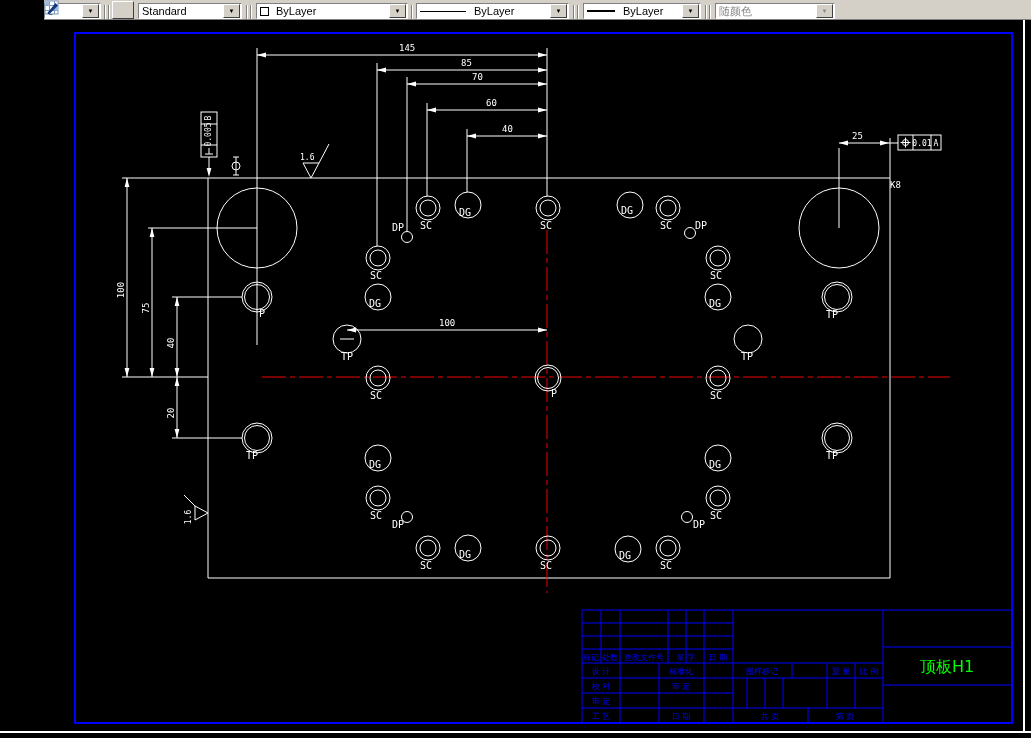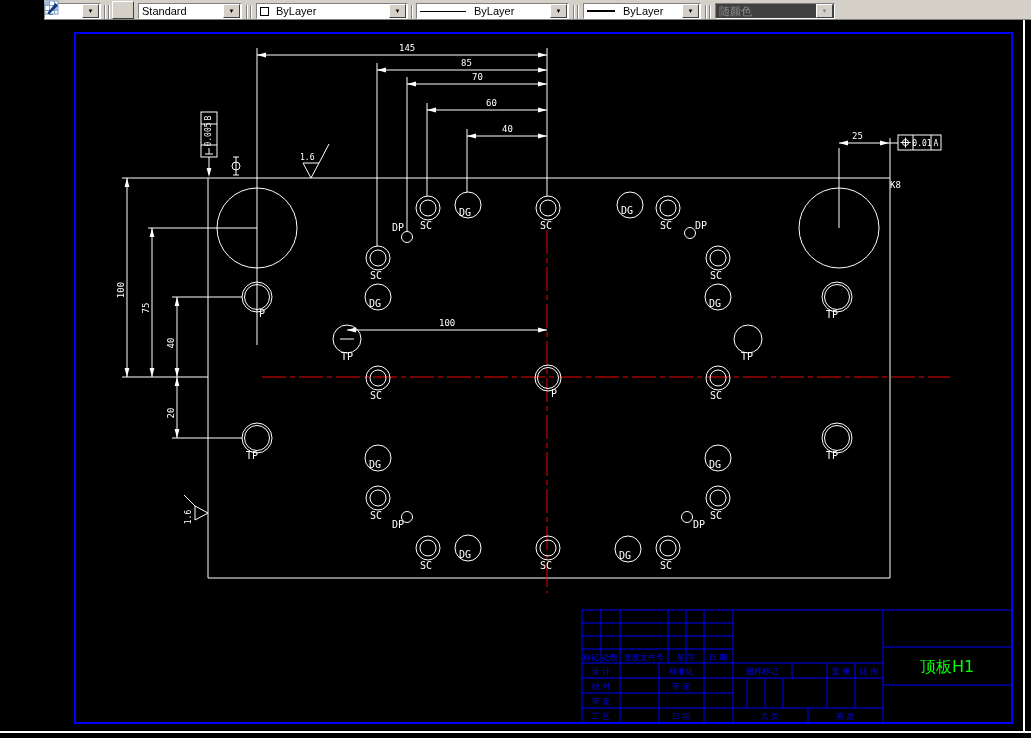--- a/index.html
+++ b/index.html
@@ -5,21 +5,21 @@
   html,body{margin:0;padding:0;background:#000;width:1031px;height:738px;overflow:hidden;}
   .app{position:relative;width:1031px;height:738px;background:#000;font-family:"Liberation Sans",sans-serif;}
   .toolbar{position:absolute;left:0;top:0;width:1031px;height:19px;background:#d4d0c8;
            border-bottom:1px solid #808080;display:flex;align-items:flex-end;z-index:5;margin-left:44px;}
   .combo{height:16px;background:#fff;border:1px solid;border-color:#808080 #fff #fff #808080;
          display:flex;align-items:center;font-size:11px;color:#000;box-sizing:border-box;}
   .combo .ctext{flex:1;padding-left:3px;white-space:nowrap;overflow:hidden;}
   .cbtn{width:15px;height:12px;margin-right:1px;background:#d4d0c8;border:1px solid;
         border-color:#fff #404040 #404040 #fff;display:flex;align-items:center;justify-content:center;
         font-size:6px;color:#000;}
-  .combo.disabled{background:#404040;color:#8a8a8a;}
+  .combo.disabled{background:#ffffff;color:#8a8a8a;}
   .combo.disabled .cbtn{color:#8a8a8a;}
   .sep{width:0;height:14px;border-left:1px solid #808080;border-right:1px solid #fff;}
   .tbtn{width:22px;height:18px;background:#d4d0c8;border:1px solid;border-color:#fff #404040 #404040 #fff;
         display:flex;align-items:center;justify-content:center;padding:0;}
   .swatch{width:7px;height:7px;border:1px solid #000;background:#fff;margin:0 4px 0 3px;flex:0 0 auto;}
   .ltline{width:46px;height:0;border-top:1px solid #000;margin:0 5px 0 3px;flex:0 0 auto;}
   .lwline{width:28px;height:0;border-top:2px solid #000;margin:0 5px 0 3px;flex:0 0 auto;}
   svg{position:absolute;left:0;top:0;z-index:1;}
   text{font-family:"DejaVu Sans Mono",monospace;}
   .cjk{font-family:"DejaVu Sans","Liberation Sans",sans-serif;}

